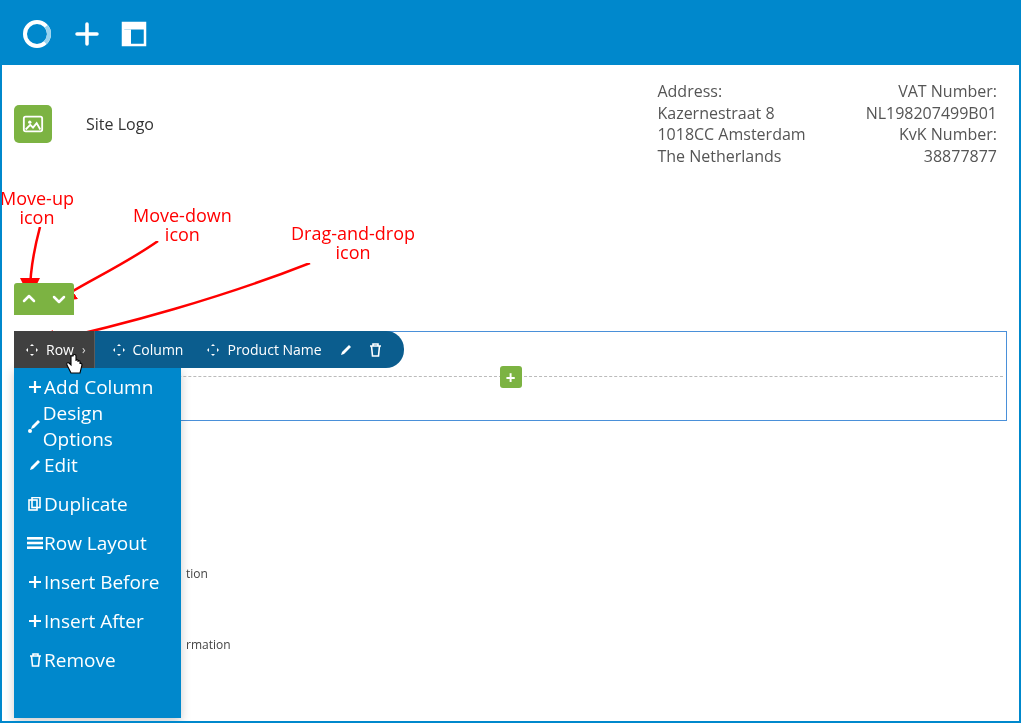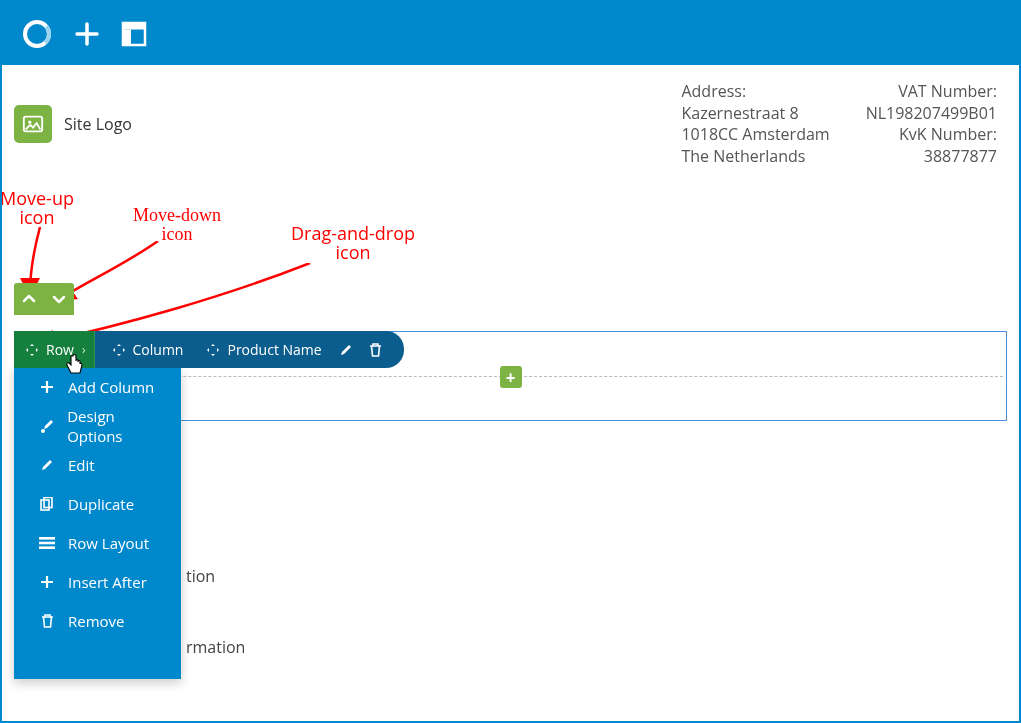--- a/index.html
+++ b/index.html
@@ -16,30 +16,30 @@
     padding: 0 18px;
   }
   .topbar .tool { color: #fff; display:flex; align-items:center; justify-content:center; cursor:pointer; }
   .brand-circle svg { display:block; }
   .canvas { position: relative; padding: 10px 12px 0 12px; height: calc(100% - 63px); }
   .hdr { display:flex; justify-content:space-between; padding: 6px 4px 6px 0; }
   .logo-chip {
     width:38px; height:38px; background:#7cb342; border-radius:5px;
     display:flex; align-items:center; justify-content:center; color:#fff; margin-right:12px;
   }
-  .hdr-left { display:flex; align-items:center; font-size:16px; color:#333; }
+  .hdr-left { display:flex; align-items:center; font-size:16px; color:#333;gap:22px; }
   .hdr-mid, .hdr-right { font-size:16px; color:#555; line-height:1.35; }
-  .hdr-mid { margin-left: auto; margin-right: 36px; }
+  .hdr-mid { margin-left: auto; margin-right: 60px; }
   .hdr-right { text-align:right; margin-right:6px;}
   .annot {
     position:absolute; color:#ff0000; font-size:18px; line-height:1.05;
     pointer-events:none; text-align:center;
   }
   .annot.a1 { left: -2px; top: 124px; }
-  .annot.a2 { left: 131px; top: 141px; font-family: Liberation Serif, serif; }
+  .annot.a2 { left: 131px; top: 141px; }
   .annot.a3 { left: 289px; top: 159px; }
   svg.arrow { position:absolute; pointer-events:none; }
   .move-handles {
     position:absolute; left:12px; top:218px;
     display:flex; background:#7cb342; border-radius:3px 3px 0 0;
   }
   .move-handles .mh {
     width:30px; height:32px; display:flex; align-items:center; justify-content:center;
     color:#fff; cursor:pointer;
   }
@@ -54,36 +54,36 @@
     display:flex; align-items:center; justify-content:center; cursor:pointer;
     font-size:17px; font-weight:bold;
   }
   .ctx-bar {
     position:absolute; left:12px; top:266px; height:37px;
     display:flex; align-items:center; border-radius:0 18px 18px 0;
     background:#0b5d8e; color:#fff; padding-right:16px; gap:6px;
     z-index:20;
   }
   .ctx-seg { display:flex; align-items:center; gap:6px; height:100%; padding:0 6px 0 10px; }
-  .ctx-seg.first { background:#15803d; border-right:1px solid rgba(255,255,255,0.15);}
+  .ctx-seg.first { background:#404040; border-right:1px solid rgba(255,255,255,0.15);}
   .ctx-seg .ic { width:16px; height:16px; display:flex; align-items:center; justify-content:center; }
   .carat { font-size:12px; opacity:.8; padding:0 2px;}
   .ctx-iconbtn { width:24px; display:flex; align-items:center; justify-content:center; cursor:pointer;}
   .cursor-hand { position:absolute; left:62px; top:288px; z-index:40; pointer-events:none;}
   .dropdown {
     position:absolute; left:12px; top:302px; width:167px;
     background:#0088cc; color:#fff; z-index:15;
     box-shadow:0 4px 10px rgba(0,0,0,.2);
   }
   .dropdown .item {
-    display:flex; align-items:center; gap:12px;
-    height:39px; padding:0 12px; cursor:pointer; font-size:15px;margin-left:12px;
+    display:flex; align-items:center; 
+    height:39px; padding:0 12px; cursor:pointer; font-size:19px;
   }
   .dropdown .ic { width:18px; display:flex; align-items:center; justify-content:center;}
-  .bg-label { position:absolute; left:184px; color:#444; font-size:16px;}
+  .bg-label { position:absolute; left:184px; color:#444; font-size:12px;}
   .l1 { top:500px; } .l2 { top:571px; }
 </style>
 </head>
 <body>
 
 <div class="topbar">
   <div class="tool brand-circle">
     <svg width="34" height="34" viewBox="0 0 34 34">
         <circle cx="17" cy="17" r="12" fill="none" stroke="#fff" stroke-width="4"></circle>
         <circle cx="17" cy="17" r="12" fill="none" stroke="#9ad3ef" stroke-width="4" stroke-dasharray="18 100" transform="rotate(-40 17 17)"></circle>
@@ -267,20 +267,28 @@
           </svg>
         </span>
         <span>Row Layout</span>
       </div>
     <div class="item">
         <span class="ic">
           <svg width="14" height="14" viewBox="0 0 14 14">
             <path d="M7 1v12M1 7h12" stroke="#fff" stroke-width="2.2"></path>
           </svg>
         </span>
+        <span>Insert Before</span>
+      </div>
+    <div class="item">
+        <span class="ic">
+          <svg width="14" height="14" viewBox="0 0 14 14">
+            <path d="M7 1v12M1 7h12" stroke="#fff" stroke-width="2.2"></path>
+          </svg>
+        </span>
         <span>Insert After</span>
       </div>
     <div class="item">
         <span class="ic">
           <svg width="13" height="14" viewBox="0 0 13 14">
             <path d="M1 3h11M4 3V1h5v2M2.5 3l1 10h6l1-10" fill="none" stroke="#fff" stroke-width="1.6"></path>
           </svg>
         </span>
         <span>Remove</span>
       </div>

